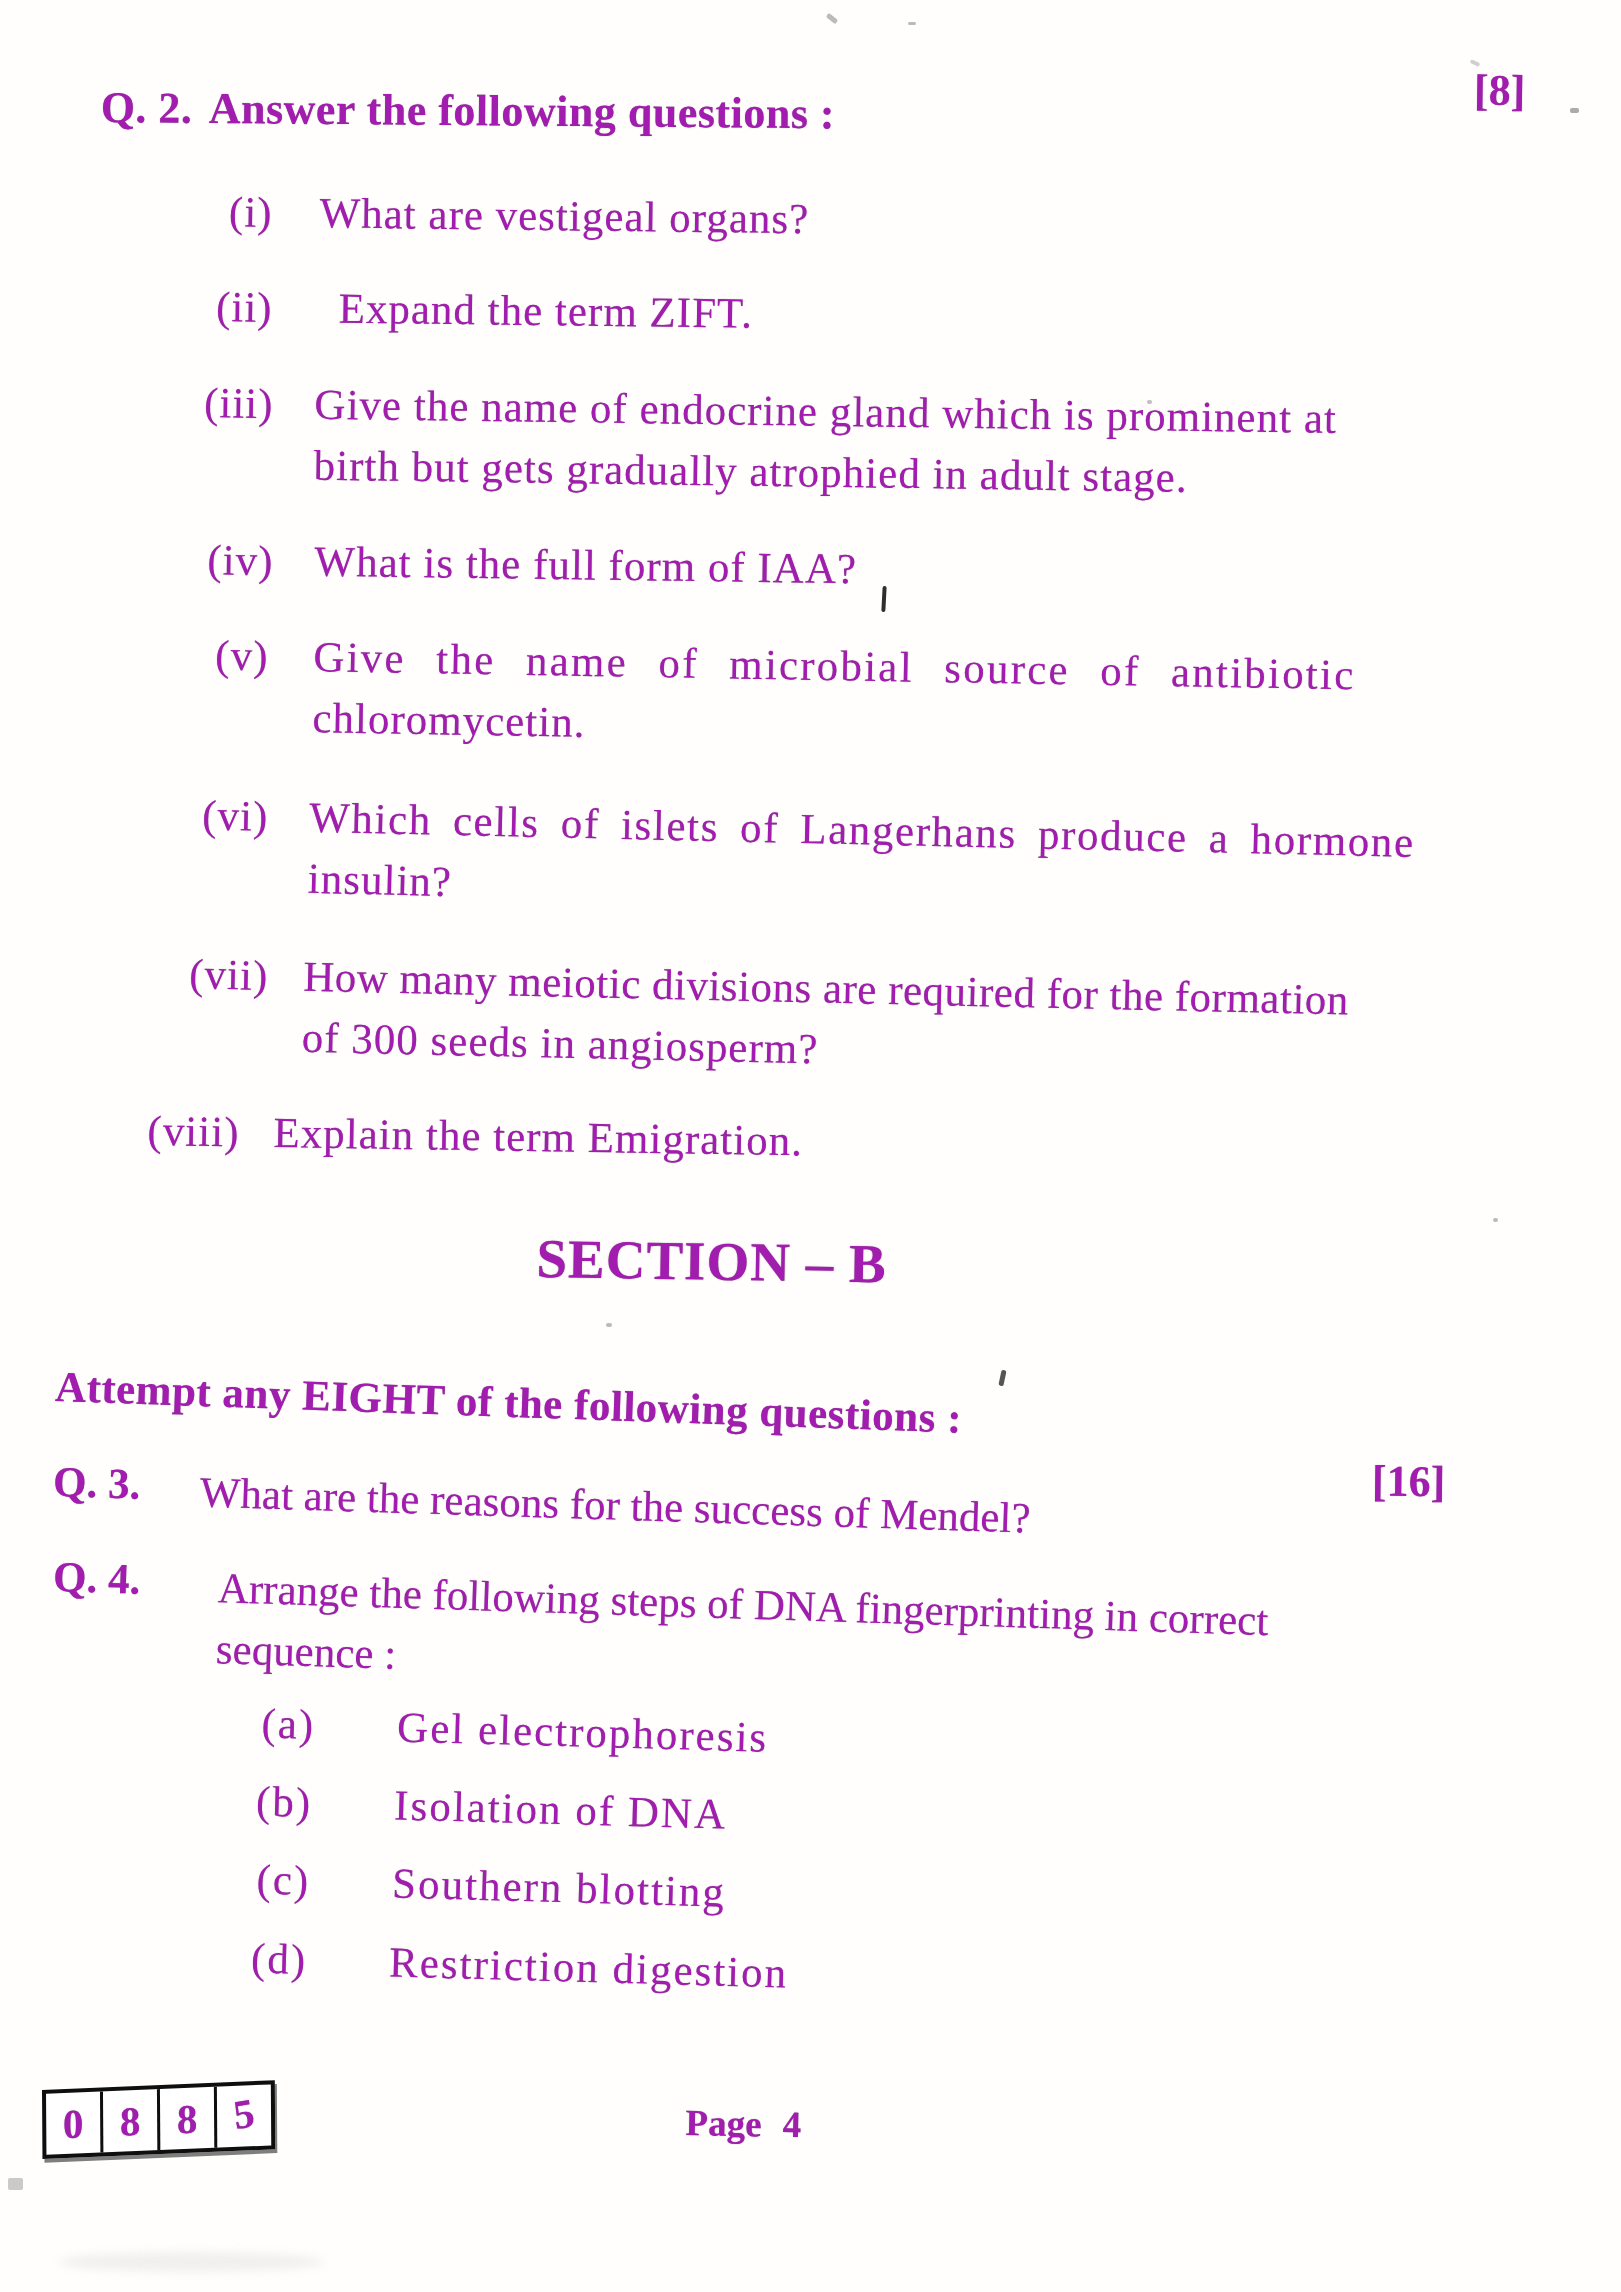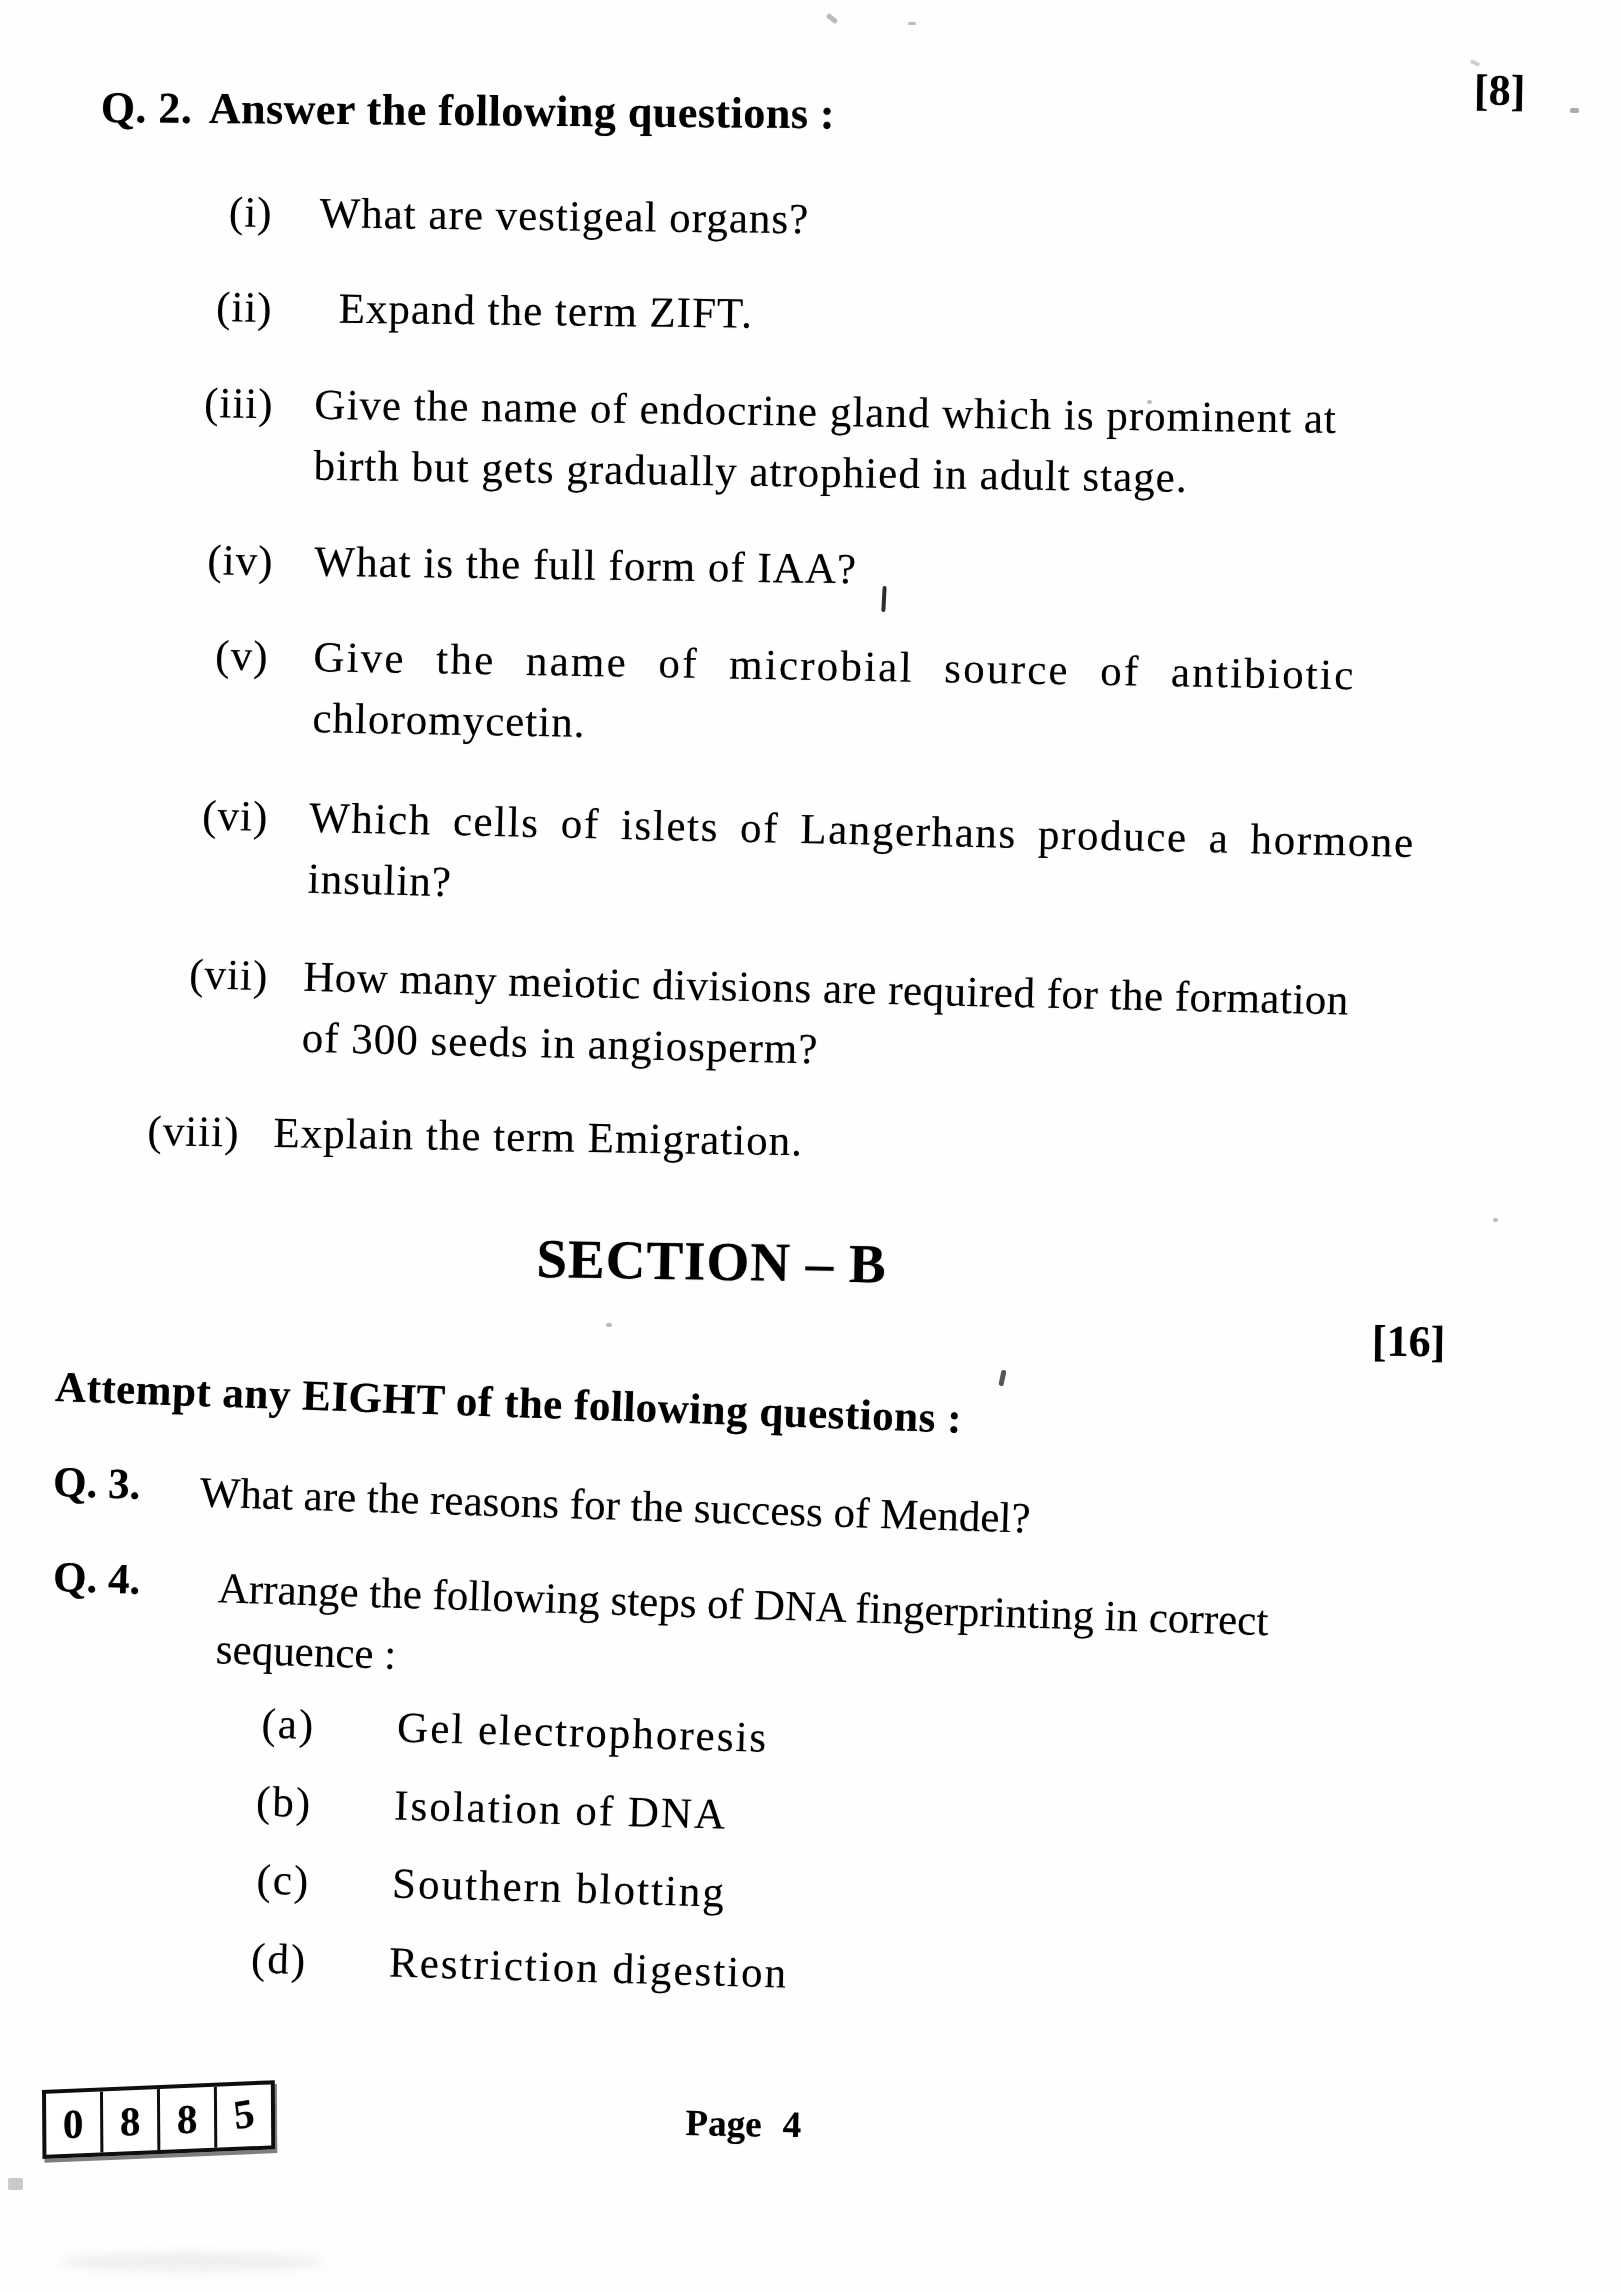--- a/index.html
+++ b/index.html
@@ -3,30 +3,30 @@
 <meta charset="utf-8">
 <style>
   html,body{margin:0;padding:0;background:#ffffff;}
   .page{
     position:relative;
     width:1621px;
     height:2293px;
     background:#fffefd;
     overflow:hidden;
     font-family:"Liberation Serif","DejaVu Serif",serif;
-    color:#000000;
+    color:#a21caf;
   }
   .abs{position:absolute;}
   .row{position:absolute;display:flex;transform-origin:left top;white-space:nowrap;}
   
   .q2head{left:101px;top:82px;font-size:44px;font-weight:bold;letter-spacing:0.5px;transform:rotate(.5deg);text-shadow:0 0 1px rgba(10,10,10,.45);}
   .q2head .qnum{width:108px;flex:none;}
   .marks{position:absolute;font-size:44px;font-weight:bold;text-shadow:0 0 1px rgba(10,10,10,.4);}
   .marks8{left:1474px;top:65px;transform:rotate(.8deg);}
-  .marks16{left:1372px;top:1316px;transform:rotate(.6deg);}
+  .marks16{left:1372px;top:1456px;transform:rotate(.6deg);}
   
   .qitem{position:absolute;display:flex;font-size:43px;letter-spacing:1px;transform-origin:left top;text-shadow:0 0 1px rgba(20,20,20,.42);}
   .qitem .lbl{flex:none;text-align:right;line-height:61px;}
   .qitem .txt{line-height:61px;}
   .ln{display:block;}
   .sp-wide{word-spacing:17.6px;letter-spacing:2.2px;}
   .sp-med{word-spacing:8.8px;letter-spacing:1.6px;}
   
   .sechead{left:537px;top:1227px;font-size:55px;font-weight:bold;letter-spacing:1px;transform:rotate(.9deg);transform-origin:left top;text-shadow:0 0 1.2px rgba(10,10,10,.5);}
   .attempt{left:56px;top:1362px;font-size:43px;font-weight:bold;letter-spacing:0.5px;transform:rotate(2deg);transform-origin:left top;white-space:nowrap;text-shadow:0 0 1px rgba(10,10,10,.45);}

